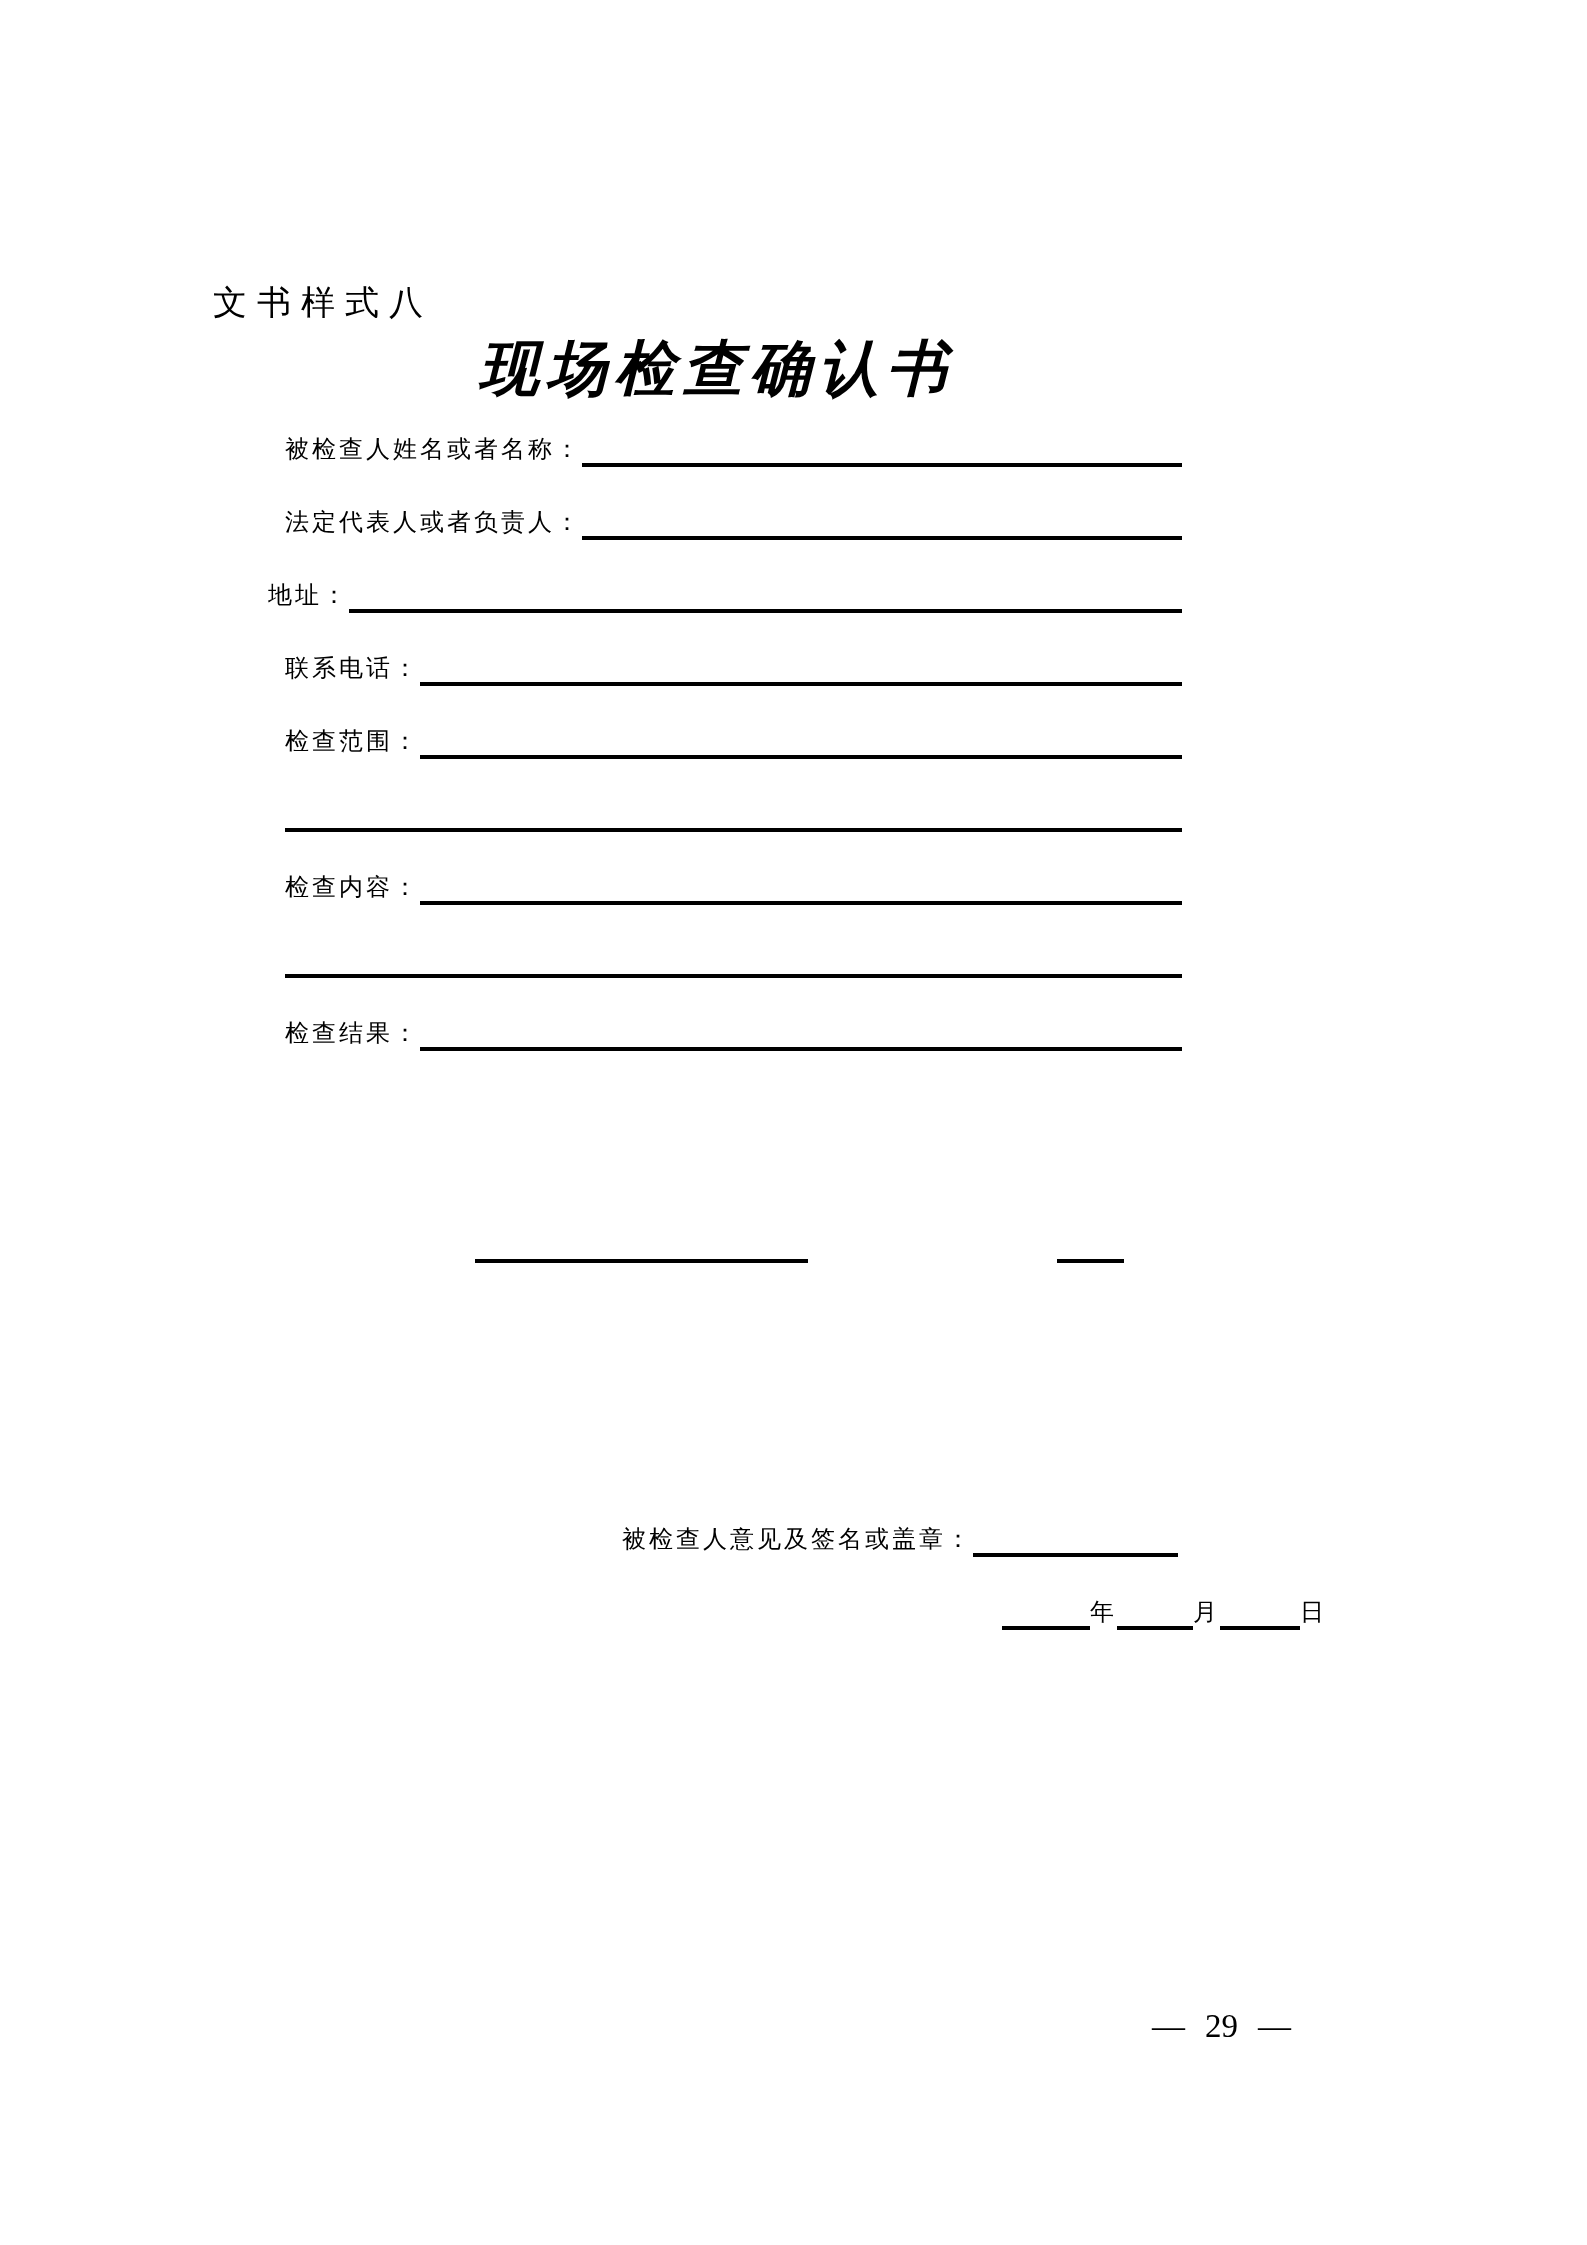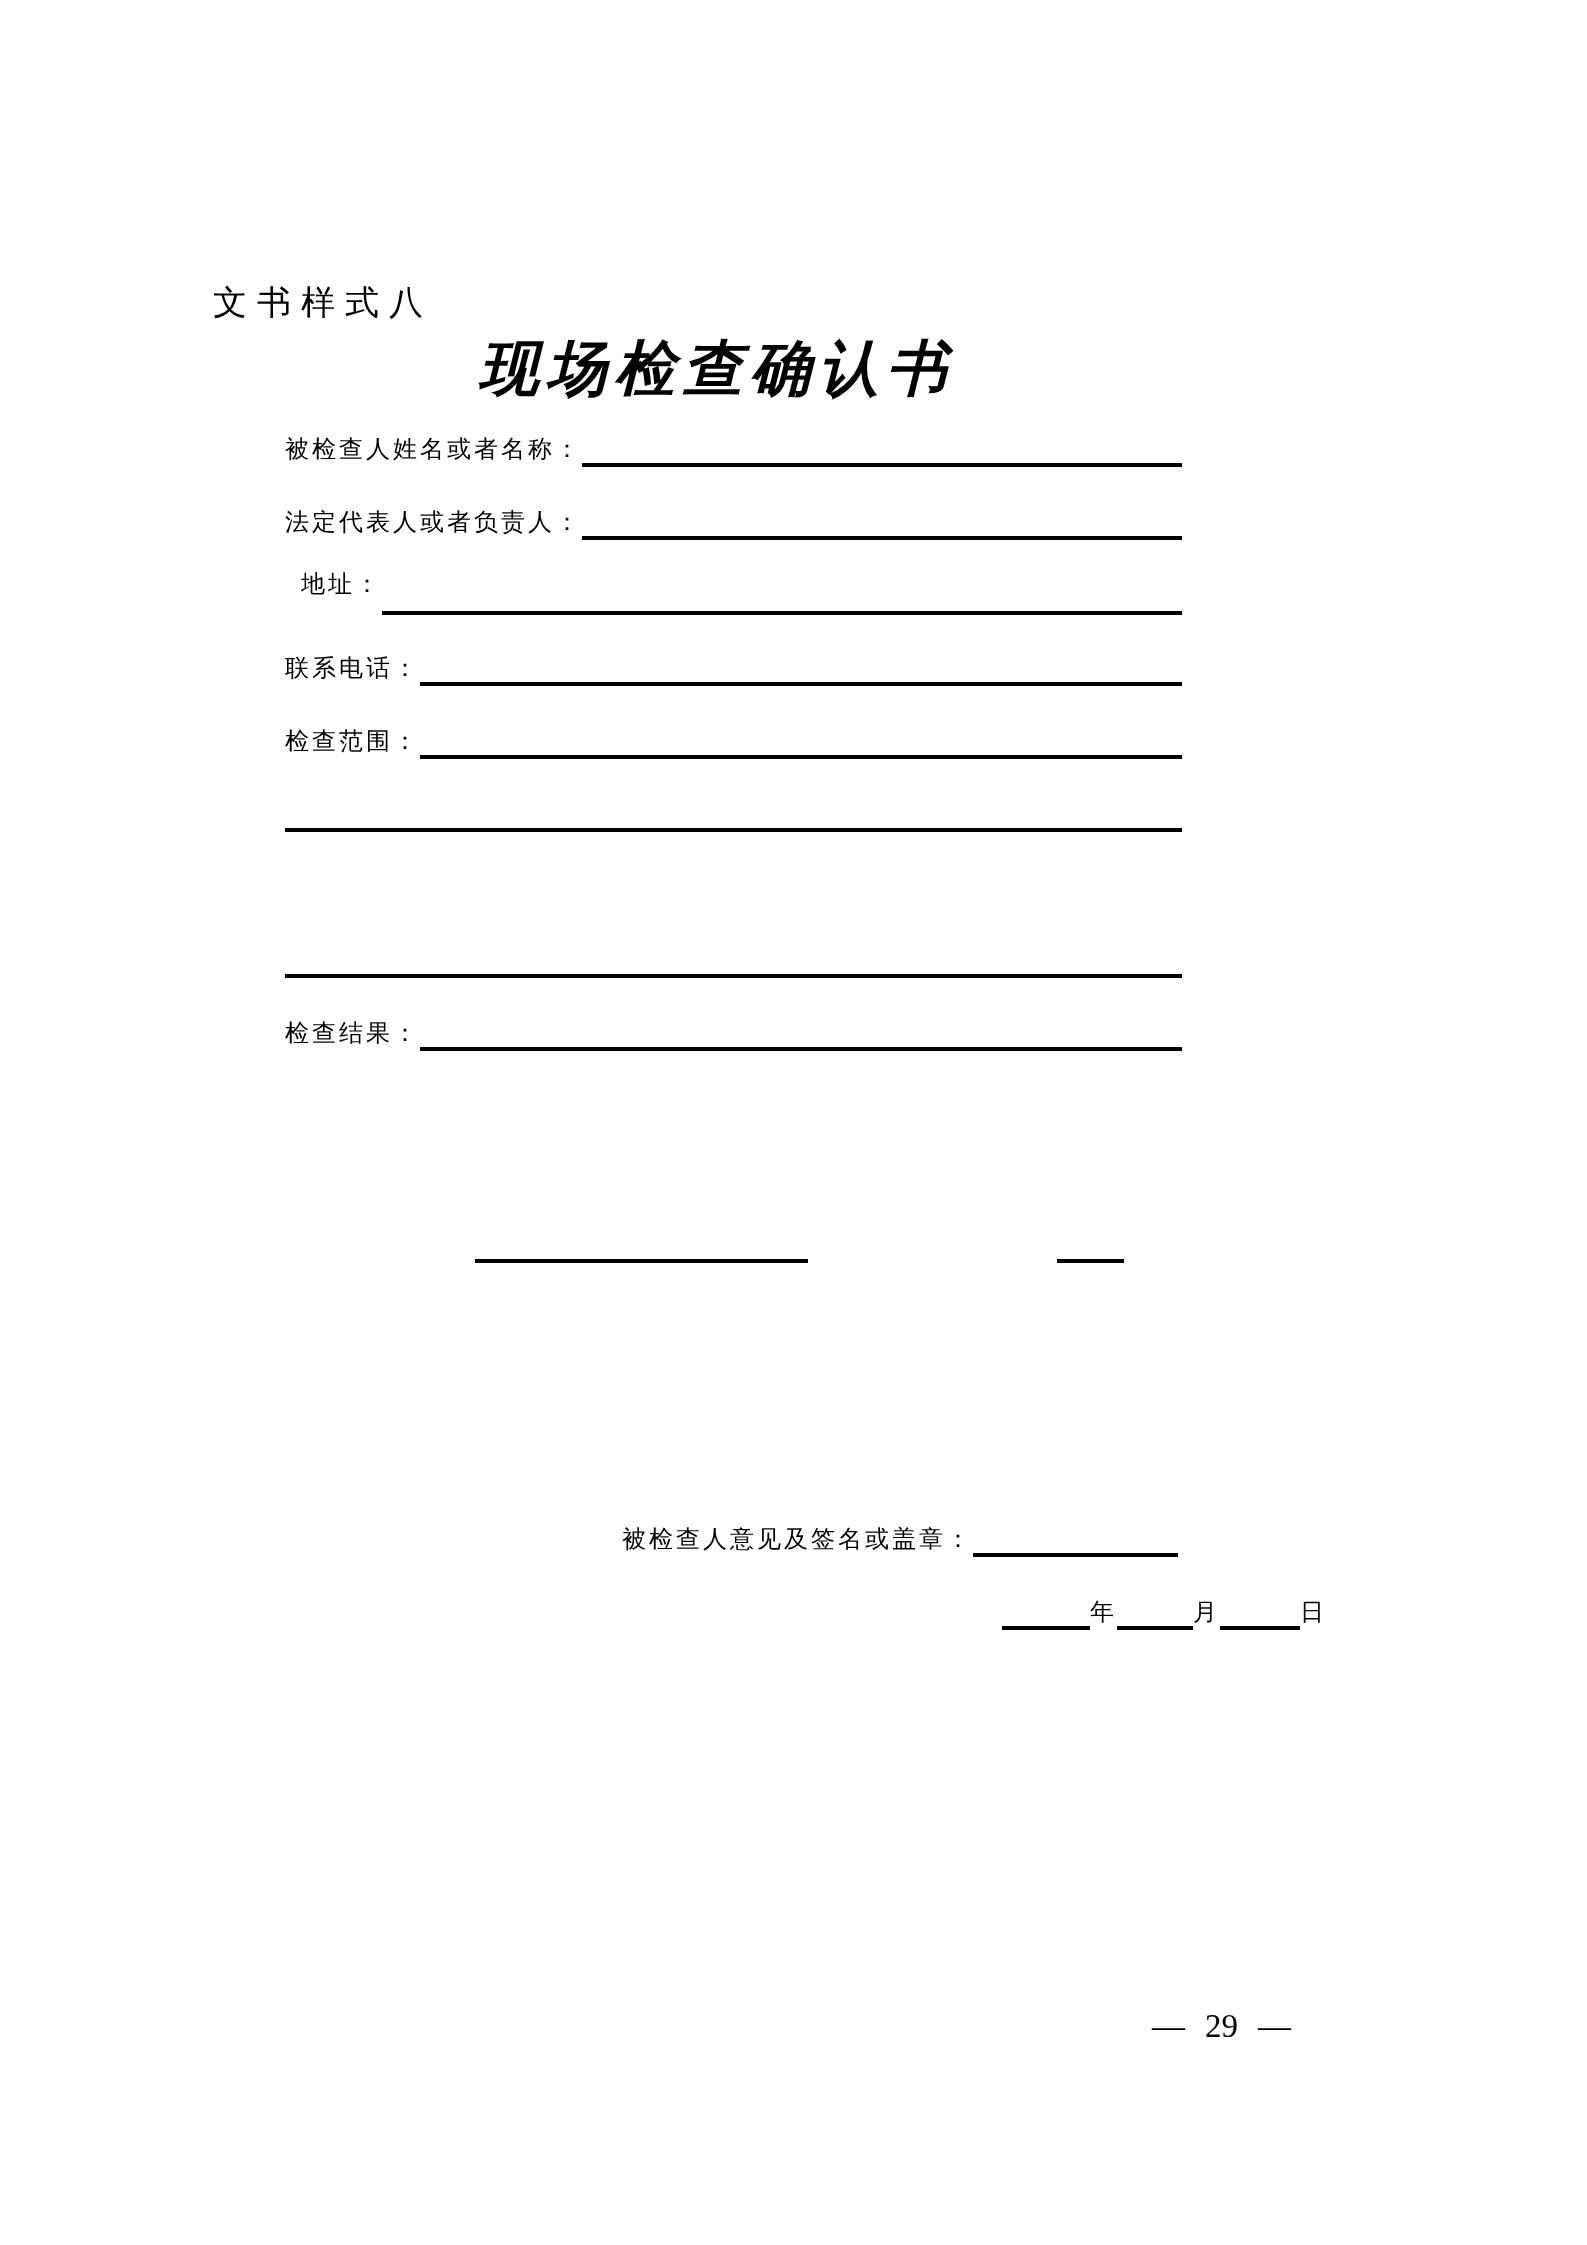--- a/index.html
+++ b/index.html
@@ -56,39 +56,43 @@
   <div class="row" style="top:415px; left:285px; right:219px;">
     <span class="lbl">被检查人姓名或者名称：</span>
     <span class="blank"></span>
   </div>
 
   <div class="row" style="top:488px; left:285px; right:219px;">
     <span class="lbl">法定代表人或者负责人：</span>
     <span class="blank"></span>
   </div>
 
-  <div class="row" style="top:561px; left:301px; right:219px;align-items:center;">
+  <div class="row" style="top:561px; left:268px; right:219px;">
     <span class="lbl">地址：</span>
     <span class="blank"></span>
   </div>
 
   <div class="row" style="top:707px; left:285px; right:219px;">
     <span class="lbl">检查范围：</span>
     <span class="blank"></span>
   </div>
 
   <div class="row" style="top:634px; left:285px; right:219px;">
     <span class="lbl">联系电话：</span>
     <span class="blank"></span>
   </div>
 
   <div class="row" style="top:780px; left:285px; right:219px;">
     <span class="blank"></span>
   </div>
 
+  <div class="row" style="top:853px; left:285px; right:219px;">
+    <span class="lbl">检查内容：</span>
+    <span class="blank"></span>
+  </div>
 
   <div class="row" style="top:926px; left:285px; right:219px;">
     <span class="blank"></span>
   </div>
 
   <div class="row" style="top:999px; left:285px; right:219px;">
     <span class="lbl">检查结果：</span>
     <span class="blank"></span>
   </div>
 

